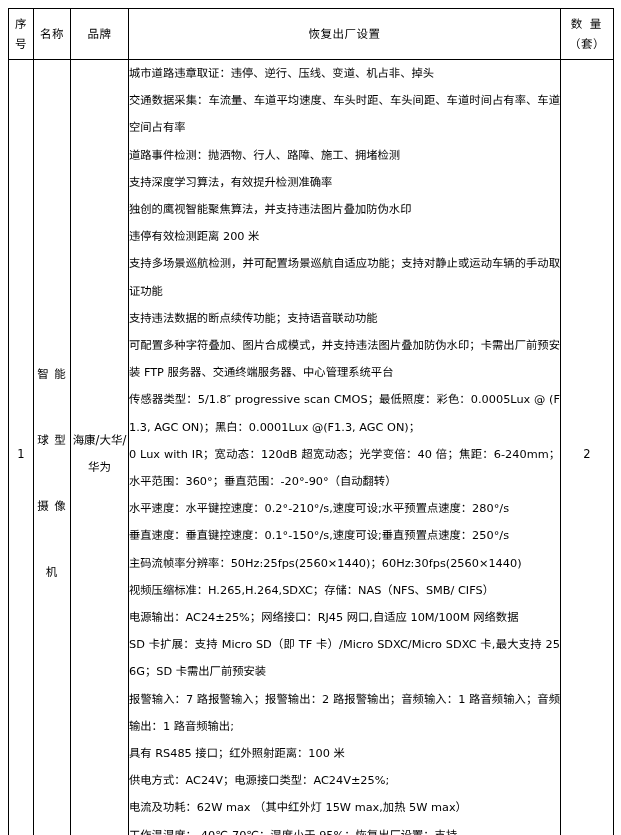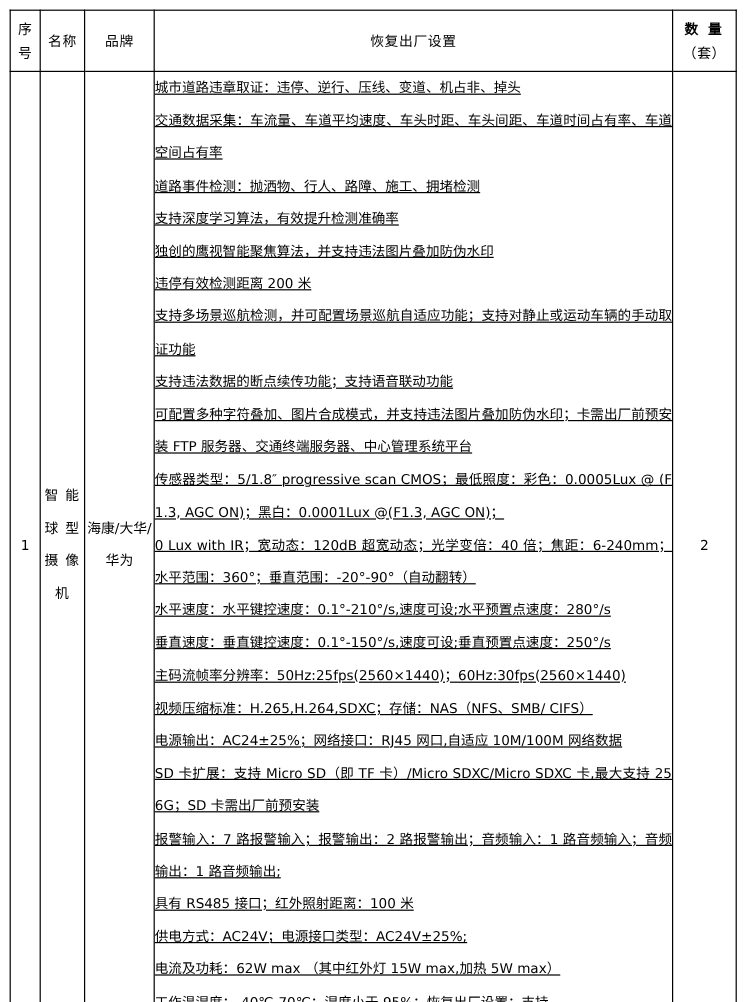--- a/index.html
+++ b/index.html
@@ -52,36 +52,36 @@
   .hdr-cell {
     text-align: center;
     font-size: 11.5px;
     line-height: 20px;
     letter-spacing: 0.5px;
     height: 50px;
     padding: 2px 0;
   }
   .hdr-stack { display: block; }
   .hdr-stack span { display: block; }
-  .hdr-wide { letter-spacing: 2px; font-weight: bold; }
+  .hdr-wide { letter-spacing: 2px; }
 
   
   .cell-seq {
     text-align: center;
     font-size: 11.5px;
     vertical-align: middle;
   }
   .cell-name {
     text-align: center;
     font-size: 11.5px;
     line-height: 27px;
     vertical-align: middle;
     letter-spacing: 1px;
   }
-  .cell-name .ch { display: block; }
+  .cell-name .ch { display: block; margin-top: 39px; }
   .cell-brand {
     text-align: center;
     font-size: 11.5px;
     line-height: 27px;
     vertical-align: middle;
     word-break: break-all;
     padding: 0 2px;
   }
   .cell-qty {
     text-align: center;
@@ -100,21 +100,20 @@
   }
   .spec-list li {
     font-size: 11.3px;
     line-height: 27.2px;
     margin: 0;
     padding: 0;
     text-align: justify;
     text-justify: inter-ideograph;
     word-break: break-all;
     white-space: normal;
-    text-decoration: underline;
   }
 </style>
 </head>
 <body>
 
 <div class="page">
 
   <table class="spec-table">
     <colgroup>
       <col class="c-seq">
@@ -157,21 +156,21 @@
               <li>交通数据采集：车流量、车道平均速度、车头时距、车头间距、车道时间占有率、车道空间占有率</li>
               <li>道路事件检测：抛洒物、行人、路障、施工、拥堵检测</li>
               <li>支持深度学习算法，有效提升检测准确率</li>
               <li>独创的鹰视智能聚焦算法，并支持违法图片叠加防伪水印</li>
               <li>违停有效检测距离 200 米</li>
               <li>支持多场景巡航检测，并可配置场景巡航自适应功能；支持对静止或运动车辆的手动取证功能</li>
               <li>支持违法数据的断点续传功能；支持语音联动功能</li>
               <li>可配置多种字符叠加、图片合成模式，并支持违法图片叠加防伪水印；卡需出厂前预安装 FTP 服务器、交通终端服务器、中心管理系统平台</li>
               <li>传感器类型：5/1.8″ progressive scan CMOS；最低照度：彩色：0.0005Lux @ (F1.3, AGC ON)；黑白：0.0001Lux @(F1.3, AGC ON)；</li>
               <li>0 Lux with IR；宽动态：120dB 超宽动态；光学变倍：40 倍；焦距：6-240mm；水平范围：360°；垂直范围：-20°-90°（自动翻转）</li>
-              <li>水平速度：水平键控速度：0.1°-210°/s,速度可设;水平预置点速度：280°/s</li>
+              <li>水平速度：水平键控速度：0.2°-210°/s,速度可设;水平预置点速度：280°/s</li>
               <li>垂直速度：垂直键控速度：0.1°-150°/s,速度可设;垂直预置点速度：250°/s</li>
               <li>主码流帧率分辨率：50Hz:25fps(2560×1440)；60Hz:30fps(2560×1440)</li>
               <li>视频压缩标准：H.265,H.264,SDXC；存储：NAS（NFS、SMB/ CIFS）</li>
               <li>电源输出：AC24±25%；网络接口：RJ45 网口,自适应 10M/100M 网络数据</li>
               <li>SD 卡扩展：支持 Micro SD（即 TF 卡）/Micro SDXC/Micro SDXC 卡,最大支持 256G；SD 卡需出厂前预安装</li>
               <li>报警输入：7 路报警输入；报警输出：2 路报警输出；音频输入：1 路音频输入；音频输出：1 路音频输出;</li>
               <li>具有 RS485 接口；红外照射距离：100 米</li>
               <li>供电方式：AC24V；电源接口类型：AC24V±25%;</li>
               <li>电流及功耗：62W max （其中红外灯 15W max,加热 5W max）</li>
               <li>工作温湿度：-40℃-70℃；湿度小于 95%；恢复出厂设置：支持</li>

